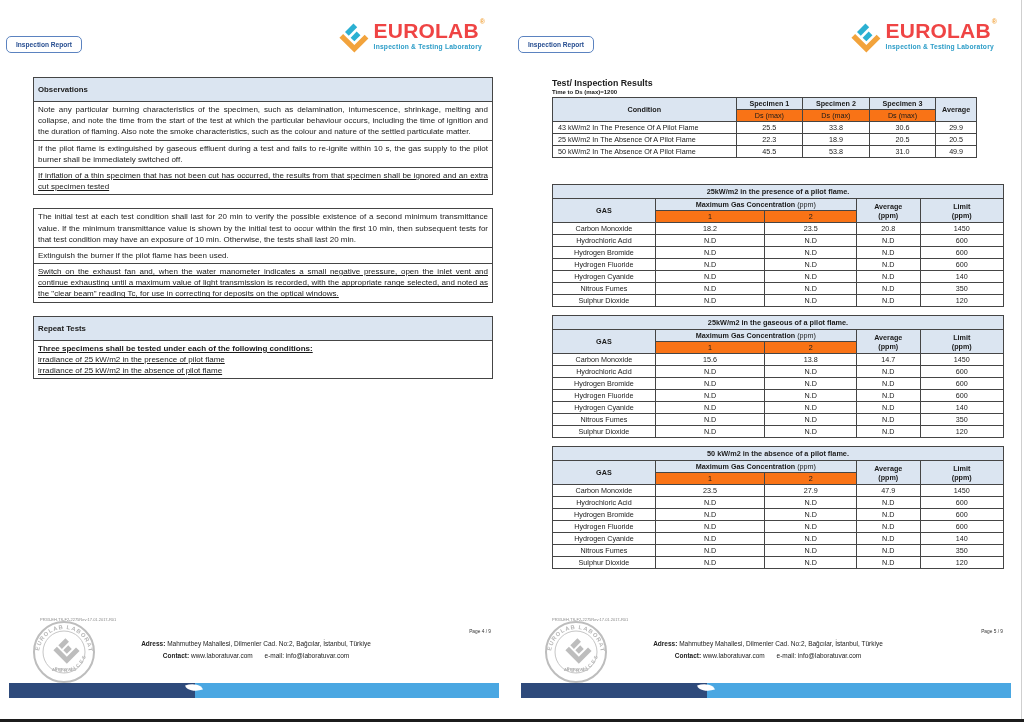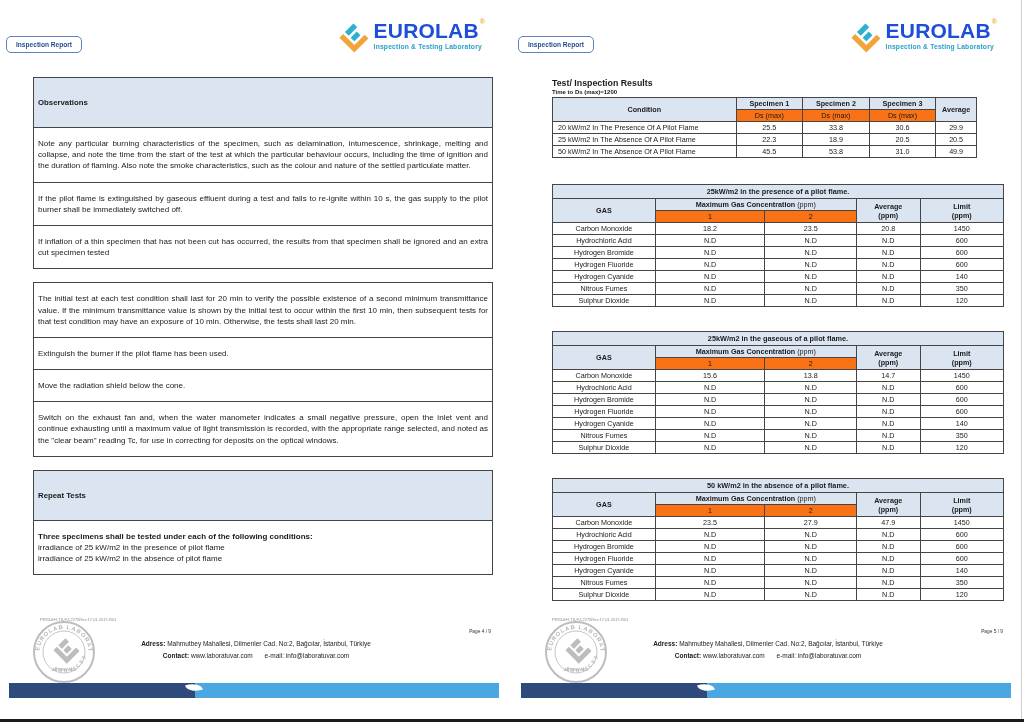--- a/index.html
+++ b/index.html
@@ -10,47 +10,47 @@
   #page-left  { left:0; }
   #page-right { left:512px; }
 
   
   .badge { position:absolute; top:36px; left:6px; border:1.3px solid #5b83c0; border-radius:5px;
            padding:4px 9px; font-size:6.6px; font-weight:bold; color:#274e91; background:#fff; }
   .logo { position:absolute; top:20px; right:22px; display:flex; align-items:flex-start; gap:3px; }
   .logo-mark { margin-top:1px; }
   .logo-text { display:flex; flex-direction:column; }
   .logo-wordrow { display:flex; align-items:flex-start; }
-  .logo-word { font-size:21px; font-weight:bold; color:#1d4ed8; line-height:1; letter-spacing:0.2px; }
+  .logo-word { font-size:21px; font-weight:bold; color:#ef4444; line-height:1; letter-spacing:0.2px; }
   .logo-reg  { font-size:7px; color:#f2a33c; font-weight:bold; position:relative; top:-2px; left:1px; }
   .logo-tag  { font-size:6.7px; font-weight:bold; color:#2b9cc7; margin-top:2px; letter-spacing:0.2px; }
 
   
   .sections { position:absolute; top:77px; left:33px; width:460px; }
   .sec { border:1px solid #454545; margin-bottom:13px; background:#fff; }
-  .sec-title { background:#dbe5f1; font-weight:bold; font-size:7.8px; padding:20px 4px;
+  .sec-title { background:#dbe5f1; font-weight:bold; font-size:7.8px; padding:7px 4px;
                border-bottom:1px solid #454545; }
-  .sec-row { font-size:8px; line-height:1.4; padding:10px 4px; border-bottom:1px solid #454545;
+  .sec-row { font-size:8px; line-height:1.4; padding:2px 4px; border-bottom:1px solid #454545;
              text-align:justify; }
-  .sec-row:last-child { border-bottom:none; }
+  .sec-row:last-child { border-bottom:none;text-decoration:underline; }
   .line.b { font-weight:bold; }
 
   
   .rcontent { position:absolute; top:78px; left:40px; width:454px; }
   .r-title { font-size:8.8px; font-weight:bold; margin-bottom:1px; }
   .r-sub   { font-size:6px;  font-weight:bold; margin-bottom:2px; }
   table { border-collapse:collapse; }
   th, td { border:1px solid #454545; font-size:7.2px; padding:1px 2px; text-align:center;
            line-height:1.25; }
   td { height:12px; }
   th.hb { background:#dbe5f1; font-weight:bold; }
   th.hs { background:#f97316; font-weight:normal; }
   .gt-title { background:#dbe5f1; font-weight:bold; font-size:7.3px; padding:2px; }
   .rtable { width:425px; margin-bottom:26px; }
-  .gtable { width:452px; margin-bottom:24px; }
+  .gtable { width:452px; margin-bottom:8px; }
   .rtable td.cond { text-align:left; padding-left:5px; }
   .nrm { font-weight:normal; }
 
   
   .doccode { position:absolute; top:617px; left:40px; font-size:4px; color:#8a8a8a; }
   .stamp   { position:absolute; top:620px; left:32px; }
   .addr    { position:absolute; top:638px; left:86px; width:340px; text-align:center;
              font-size:6.5px; line-height:1.9; color:#222; }
   .addr .b { font-weight:bold; }
   .addr .gap { margin-left:10px; }
@@ -101,23 +101,20 @@
         <div class="sec-row">
           <div class="line">If inflation of a thin specimen that has not been cut has occurred, the results from that specimen shall be ignored and an extra cut specimen tested</div>
         </div>
       </div>
       <div class="sec">
         <div class="sec-row">
           <div class="line">The initial test at each test condition shall last for 20 min to verify the possible existence of a second minimum transmittance value. If the minimum transmittance value is shown by the initial test to occur within the first 10 min, then subsequent tests for that test condition may have an exposure of 10 min. Otherwise, the tests shall last 20 min.</div>
         </div>
         <div class="sec-row">
           <div class="line">Extinguish the burner if the pilot flame has been used.</div>
-        </div>
-        <div class="sec-row">
-          <div class="line">Move the radiation shield below the cone.</div>
         </div>
         <div class="sec-row">
           <div class="line">Switch on the exhaust fan and, when the water manometer indicates a small negative pressure, open the inlet vent and continue exhausting until a maximum value of light transmission is recorded, with the appropriate range selected, and noted as the "clear beam" reading Tc, for use in correcting for deposits on the optical windows.</div>
         </div>
       </div>
       <div class="sec">
         <div class="sec-title">Repeat Tests</div>
         <div class="sec-row">
           <div class="line b">Three specimens shall be tested under each of the following conditions:</div>
           <div class="line">irradiance of 25 kW/m2 in the presence of pilot flame</div>
@@ -204,21 +201,21 @@
           <th rowspan="2" class="hb">Average</th>
         </tr>
         <tr>
           <th class="hs">Ds (max)</th>
           <th class="hs">Ds (max)</th>
           <th class="hs">Ds (max)</th>
         </tr>
       </thead>
       <tbody>
           <tr>
-            <td class="cond">20 kW/m2 In The Presence Of A Pilot Flame</td>
+            <td class="cond">43 kW/m2 In The Presence Of A Pilot Flame</td>
             <td>25.5</td>
             <td>33.8</td>
             <td>30.6</td>
             <td>29.9</td>
           </tr>
           <tr>
             <td class="cond">25 kW/m2 In The Absence Of A Pilot Flame</td>
             <td>22.3</td>
             <td>18.9</td>
             <td>20.5</td>

